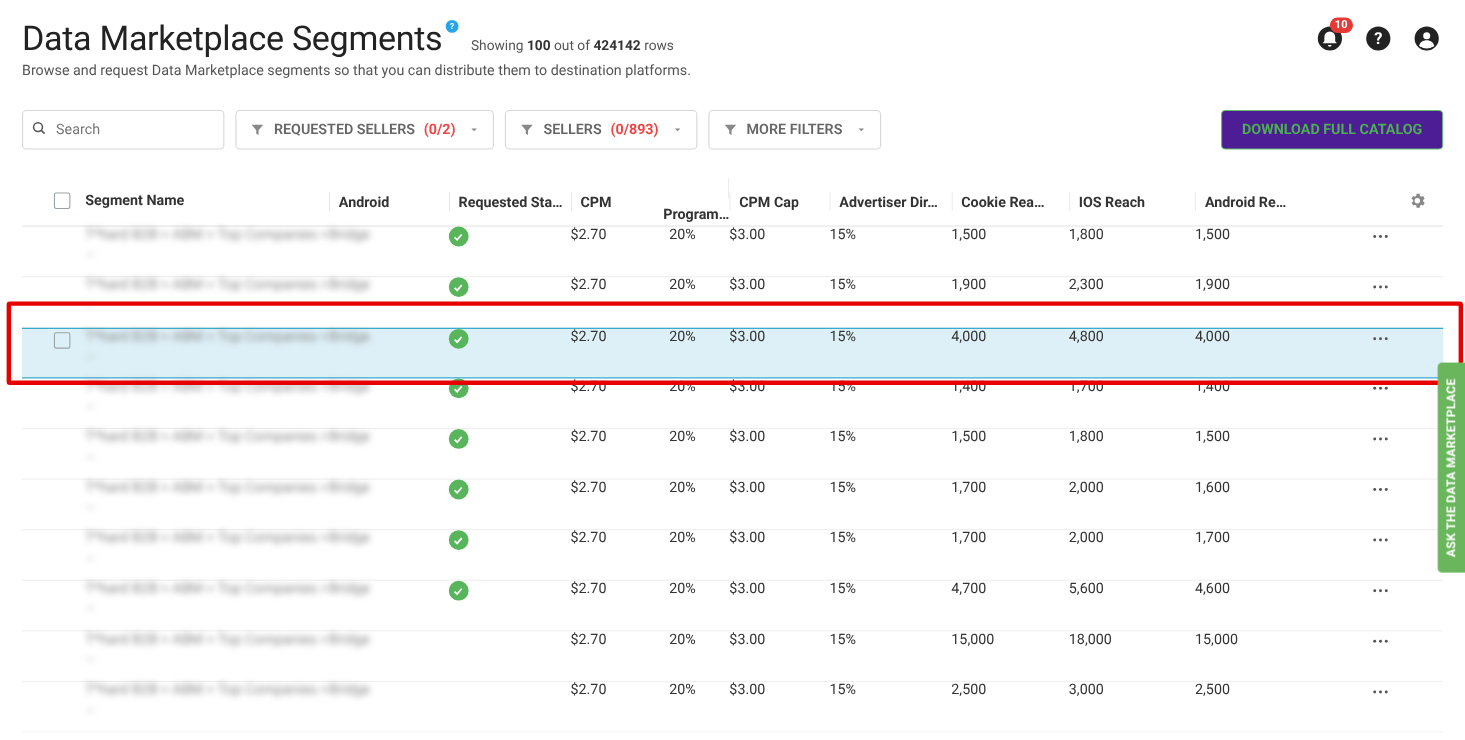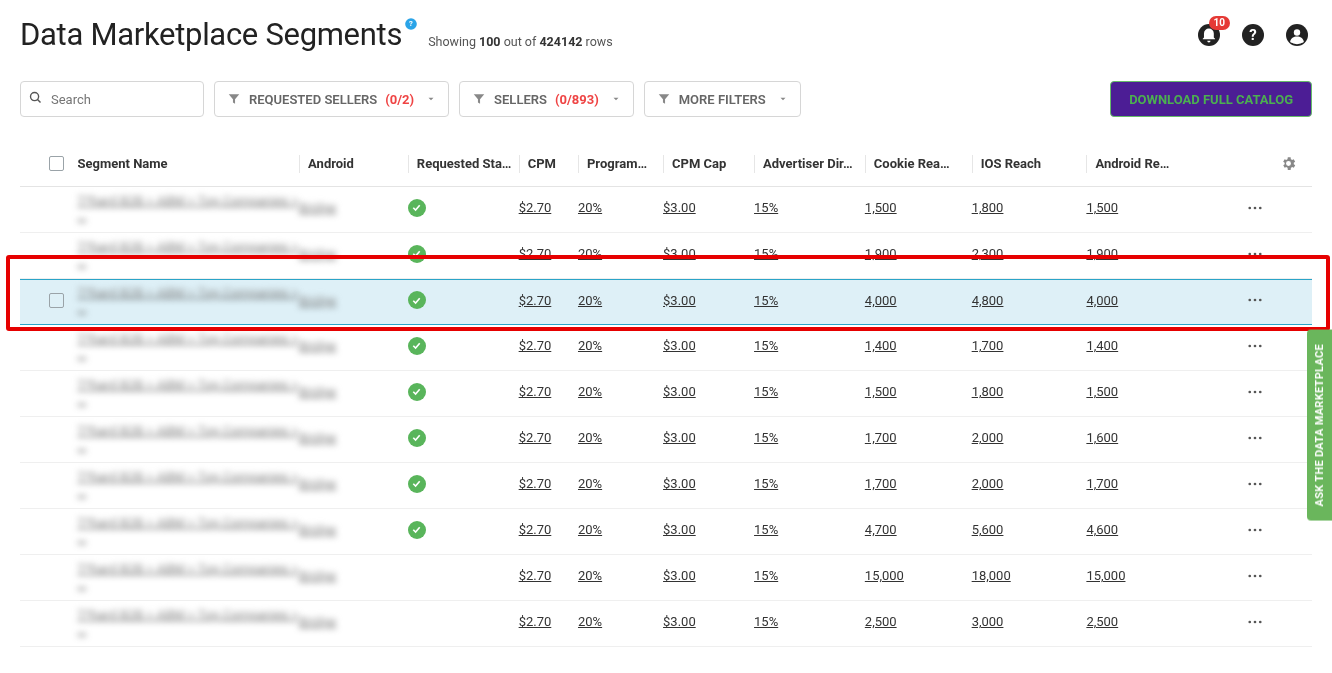--- a/index.html
+++ b/index.html
@@ -30,33 +30,33 @@
   .spacer { flex: 1; }
   .download-btn { height: 36px; border: 1px solid #66bb6a; color: #4caf50; font-weight: 700; font-size: 13px; border-radius: 4px; background: #4c1d95; padding: 0 18px; display: flex; align-items: center; cursor: pointer; }
 
   .table-wrap { margin-top: 24px; position: relative; }
   .thead { display: flex; align-items: center; height: 46px; border-bottom: 1px solid #e4e4e4; font-size: 13px; font-weight: 700; color: #333; padding: 0 6px 0 14px; }
   .col-chk { width: 44px; display:flex; justify-content:center; }
   .col-seg { width: 224px; }
   .col-seller { width: 110px; }
   .col-req { width: 112px; }
   .col-cpm { width: 60px; text-align:left; }
-  .col-prog { width: 86px; }
+  .col-prog { width: 86px; flex-direction: column; }
   .col-cap { width: 92px; }
   .col-adv { width: 112px; }
   .col-cookie { width: 108px; }
   .col-ios { width: 116px; }
   .col-android { width: 126px; }
   .col-more { width: 60px; display:flex; justify-content:flex-end; padding-right: 6px; }
   .col-gear { width: 36px; display:flex; justify-content:center; }
   .sep { border-left: 1px solid #e6e6e6; height: 18px; margin-right: 0px; }
-  .thead > div { display:flex; align-items:center; gap:8px; overflow:hidden; white-space:nowrap; text-overflow:ellipsis; }
+  .thead > div { display:flex; align-items:flex-end; gap:8px; overflow:hidden; white-space:nowrap; text-overflow:ellipsis; }
   .thead .label { overflow:hidden; text-overflow:ellipsis; }
 
-  .tbody .row { display:flex; align-items:center; height: 46px; border-bottom: 1px solid #efefef; font-size: 13px; color: #333; padding: 0 6px 4px 14px; position:relative;text-decoration:underline; }
+  .tbody .row { display:flex; align-items:flex-start; height: 46px; border-bottom: 1px solid #efefef; font-size: 13px; color: #333; padding: 0 6px 4px 14px; position:relative; }
   .row .col-chk input { visibility: hidden; }
   .row.highlight { background: #def0f7; border-top: 1px solid #2aa4c8; border-bottom: 1px solid #2aa4c8; }
   .row.highlight .col-chk input { visibility: visible; }
   .row .blur { filter: blur(3px); color:#888; }
   .status-ok { width:18px; height:18px; background:#59b55b; border-radius:999px; display:flex; align-items:center; justify-content:center; }
   .status-ok svg { width:11px; height:11px; }
   .row > div { display:flex; align-items:center; }
   .more-dots { display:none; }
   .row.highlight .more-dots { display:flex; }
 
@@ -83,20 +83,21 @@
             </svg>
         </span>
         <span class="showing">
           <span>Showing</span>
           <b>100</b>
           <span>out of</span>
           <b>424142</b>
           <span>rows</span>
         </span>
       </div>
+      <div class="subtitle">Browse and request Data Marketplace segments so that you can distribute them to destination platforms.</div>
     </div>
     <div class="topright">
       <div class="icon-btn">
         <svg width="24" height="24" viewBox="0 0 24 24">
             <circle cx="12" cy="12" r="11" fill="#222"></circle>
             <path fill="#fff" d="M12 22a2 2 0 0 0 2-2h-4a2 2 0 0 0 2 2zm6-6V11a6 6 0 1 0-12 0v5l-1.5 1.5V18h15v-.5L18 16z" transform="translate(0 -1) scale(0.82) translate(2.5 3)"></path>
           </svg>
         <span class="badge">10</span>
       </div>
       <div class="icon-btn">

